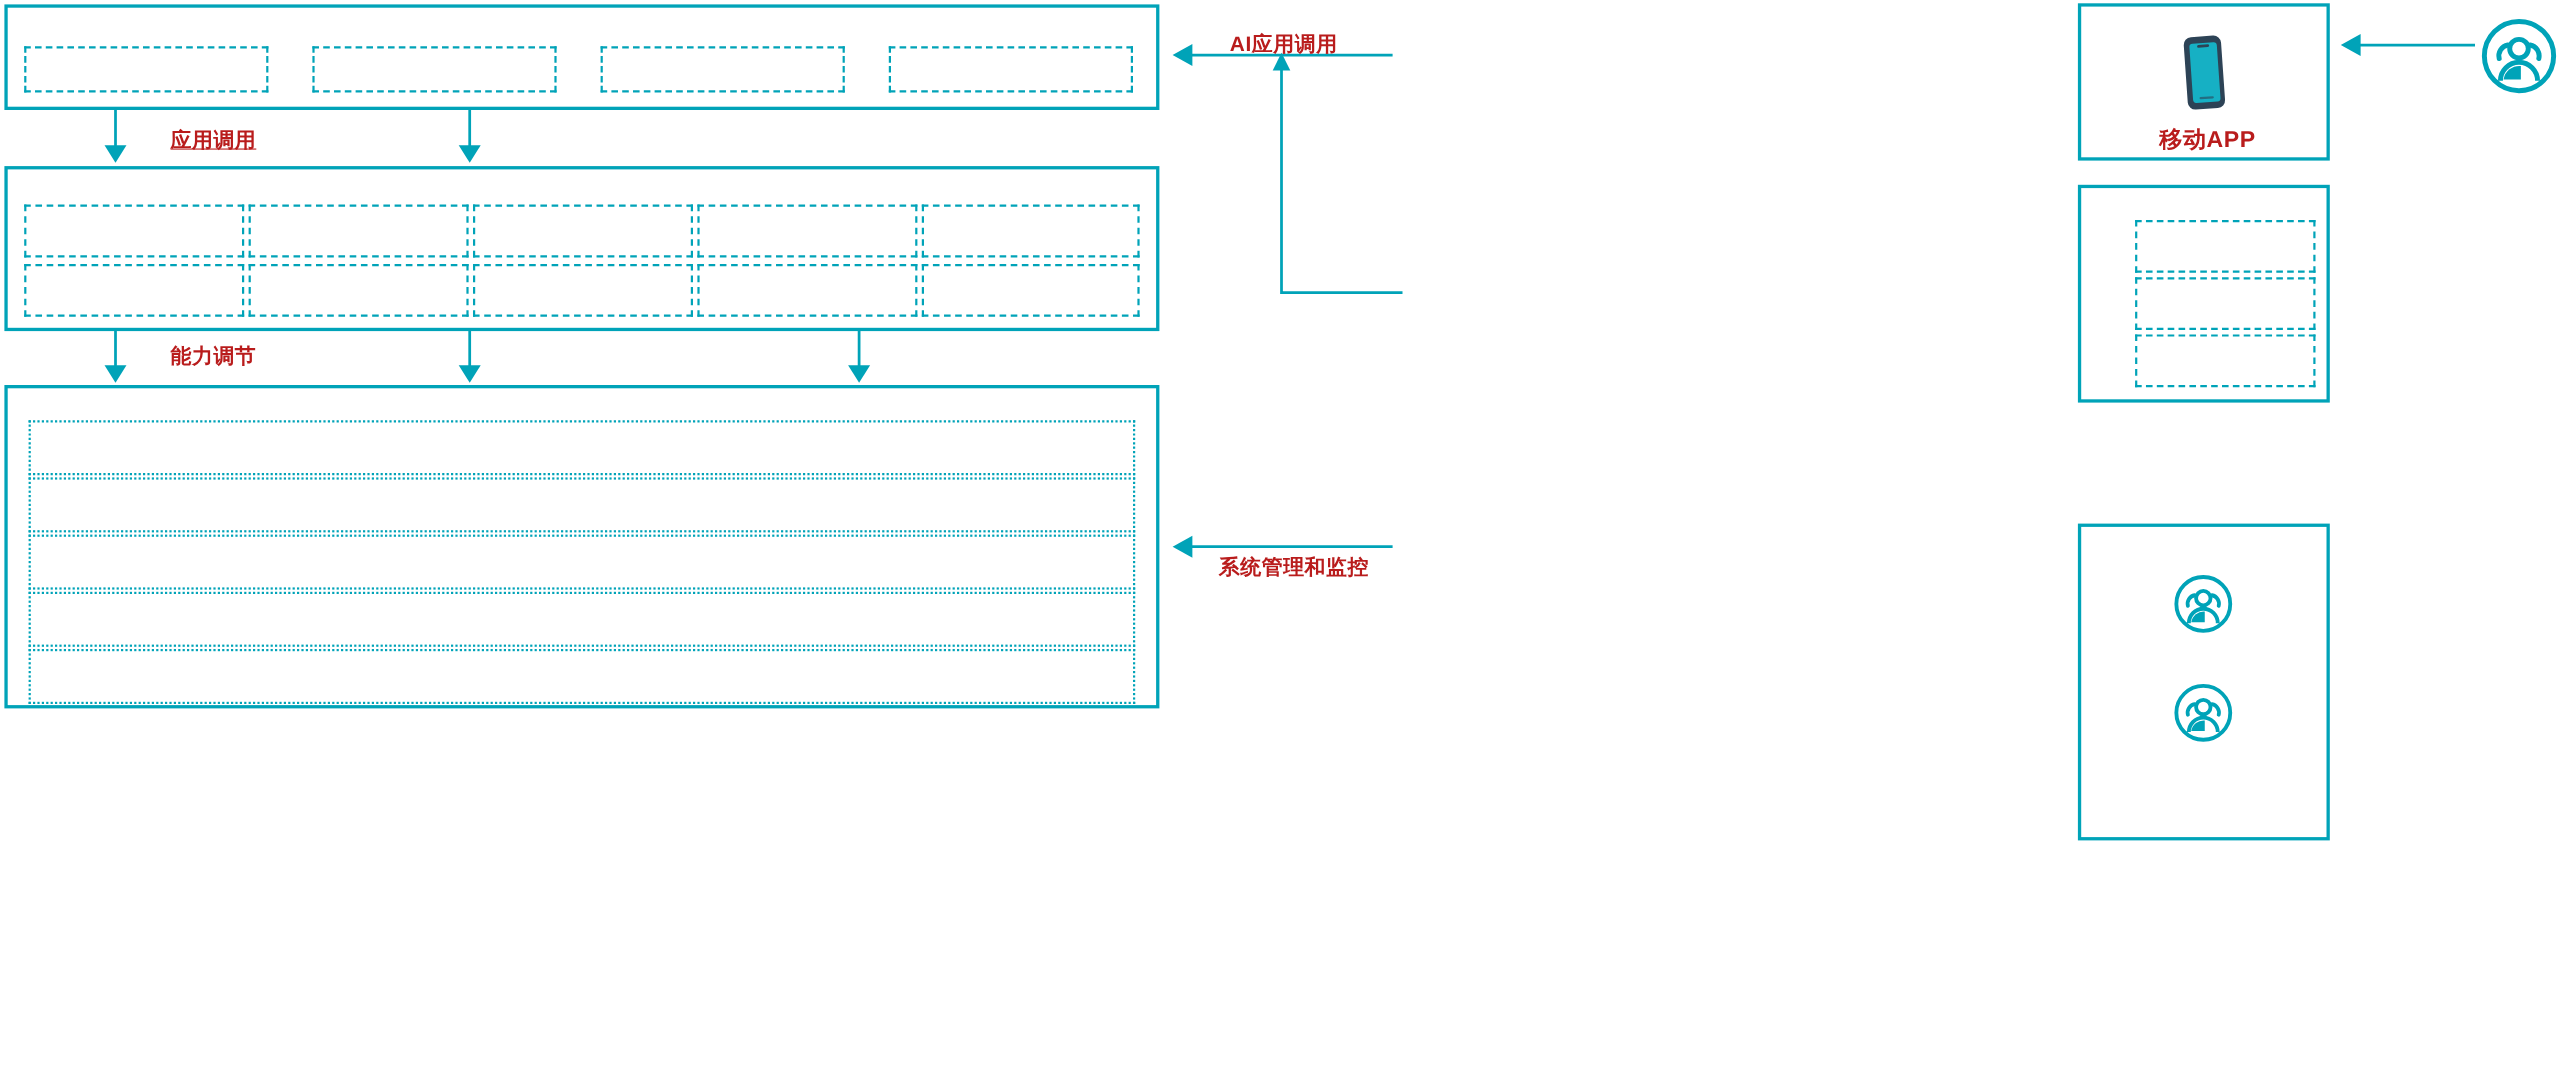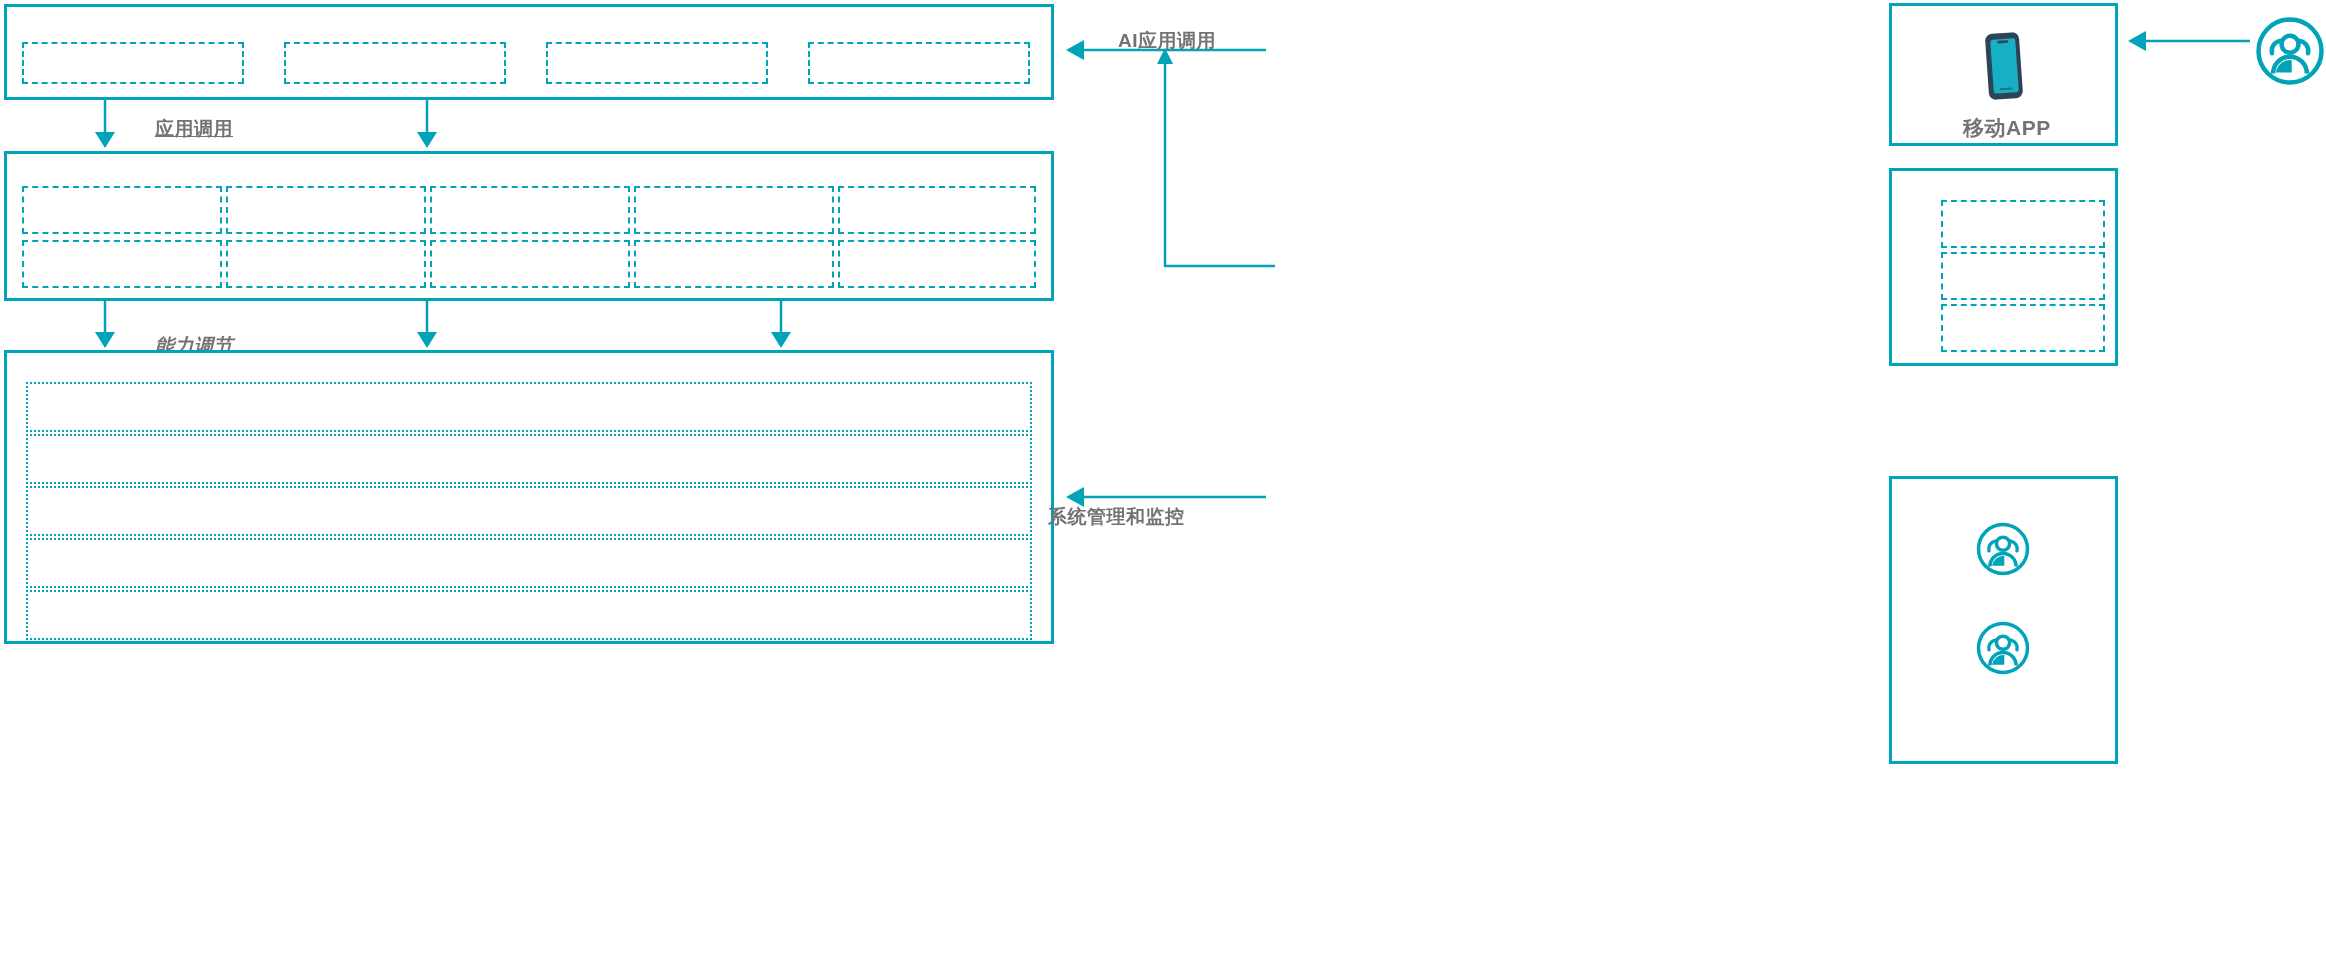--- a/index.html
+++ b/index.html
@@ -21,21 +21,21 @@
   .cell {
     position: absolute;
     border: 2px dashed #00a3b8;
     background: #fff;
   }
   .cell.fine { border-style: dotted; border-width: 2px; }
 
   
   .label {
     position: absolute;
-    color: #737373;
+    color: #b91c1c;
     font-weight: bold;
     font-size: 19px;
     letter-spacing: .5px;
     white-space: nowrap;
     line-height: 1;
   }
   .label.big { font-size: 21px; }
 
   
   .arrow { position: absolute; }
@@ -125,21 +125,21 @@
       <line x1="15" y1="0" x2="15" y2="34" stroke="#00a3b8" stroke-width="2.5"></line>
       <polygon points="5,32 25,32 15,48" fill="#00a3b8"></polygon>
     </svg>
   </div>
   <div class="arrow" style="left:766px; top:300px;">
     <svg width="30" height="50" viewBox="0 0 30 50">
       <line x1="15" y1="0" x2="15" y2="34" stroke="#00a3b8" stroke-width="2.5"></line>
       <polygon points="5,32 25,32 15,48" fill="#00a3b8"></polygon>
     </svg>
   </div>
-  <div class="label" style="left:155px; top:336px;font-style:italic;">能力调节</div>
+  <div class="label" style="left:155px; top:315px;">能力调节</div>
 
   <div class="panel" style="left:4px; top:350px; width:1050px; height:294px;">
   </div>
   <div class="cell fine" style="left:26px; top:382px; width:1006px; height:50px;">
     <span></span>
   </div>
   <div class="cell fine" style="left:26px; top:434px; width:1006px; height:50px;">
     <span></span>
   </div>
   <div class="cell fine" style="left:26px; top:486px; width:1006px; height:50px;">
@@ -210,21 +210,21 @@
   <div class="cell" style="left:1941px; top:304px; width:164px; height:48px;">
     <span></span>
   </div>
 
   <div class="arrow" style="left:1066px; top:485px;">
     <svg width="200" height="24" viewBox="0 0 200 24">
       <line x1="16" y1="12" x2="200" y2="12" stroke="#00a3b8" stroke-width="2.5"></line>
       <polygon points="18,2 18,22 0,12" fill="#00a3b8"></polygon>
     </svg>
   </div>
-  <div class="label" style="left:1048px; top:507px;">系统管理和监控</div>
+  <div class="label" style="left:1108px; top:507px;">系统管理和监控</div>
 
   <div class="panel" style="left:1889px; top:476px; width:229px; height:288px;">
   </div>
   <div class="icon" style="left:1975px; top:521px;">
     <svg width="56" height="56" viewBox="0 0 64 64">
       <circle cx="32" cy="32" r="28" fill="none" stroke="#00a3b8" stroke-width="4"></circle>
       <circle cx="32" cy="26" r="7.5" fill="none" stroke="#00a3b8" stroke-width="4"></circle>
       <path d="M16 34 a9 9 0 0 1 7 -11" fill="none" stroke="#00a3b8" stroke-width="4" stroke-linecap="round"></path>
       <path d="M48 34 a9 9 0 0 0 -7 -11" fill="none" stroke="#00a3b8" stroke-width="4" stroke-linecap="round"></path>
       <path d="M17 52 a15 15 0 0 1 30 0" fill="none" stroke="#00a3b8" stroke-width="4"></path>

